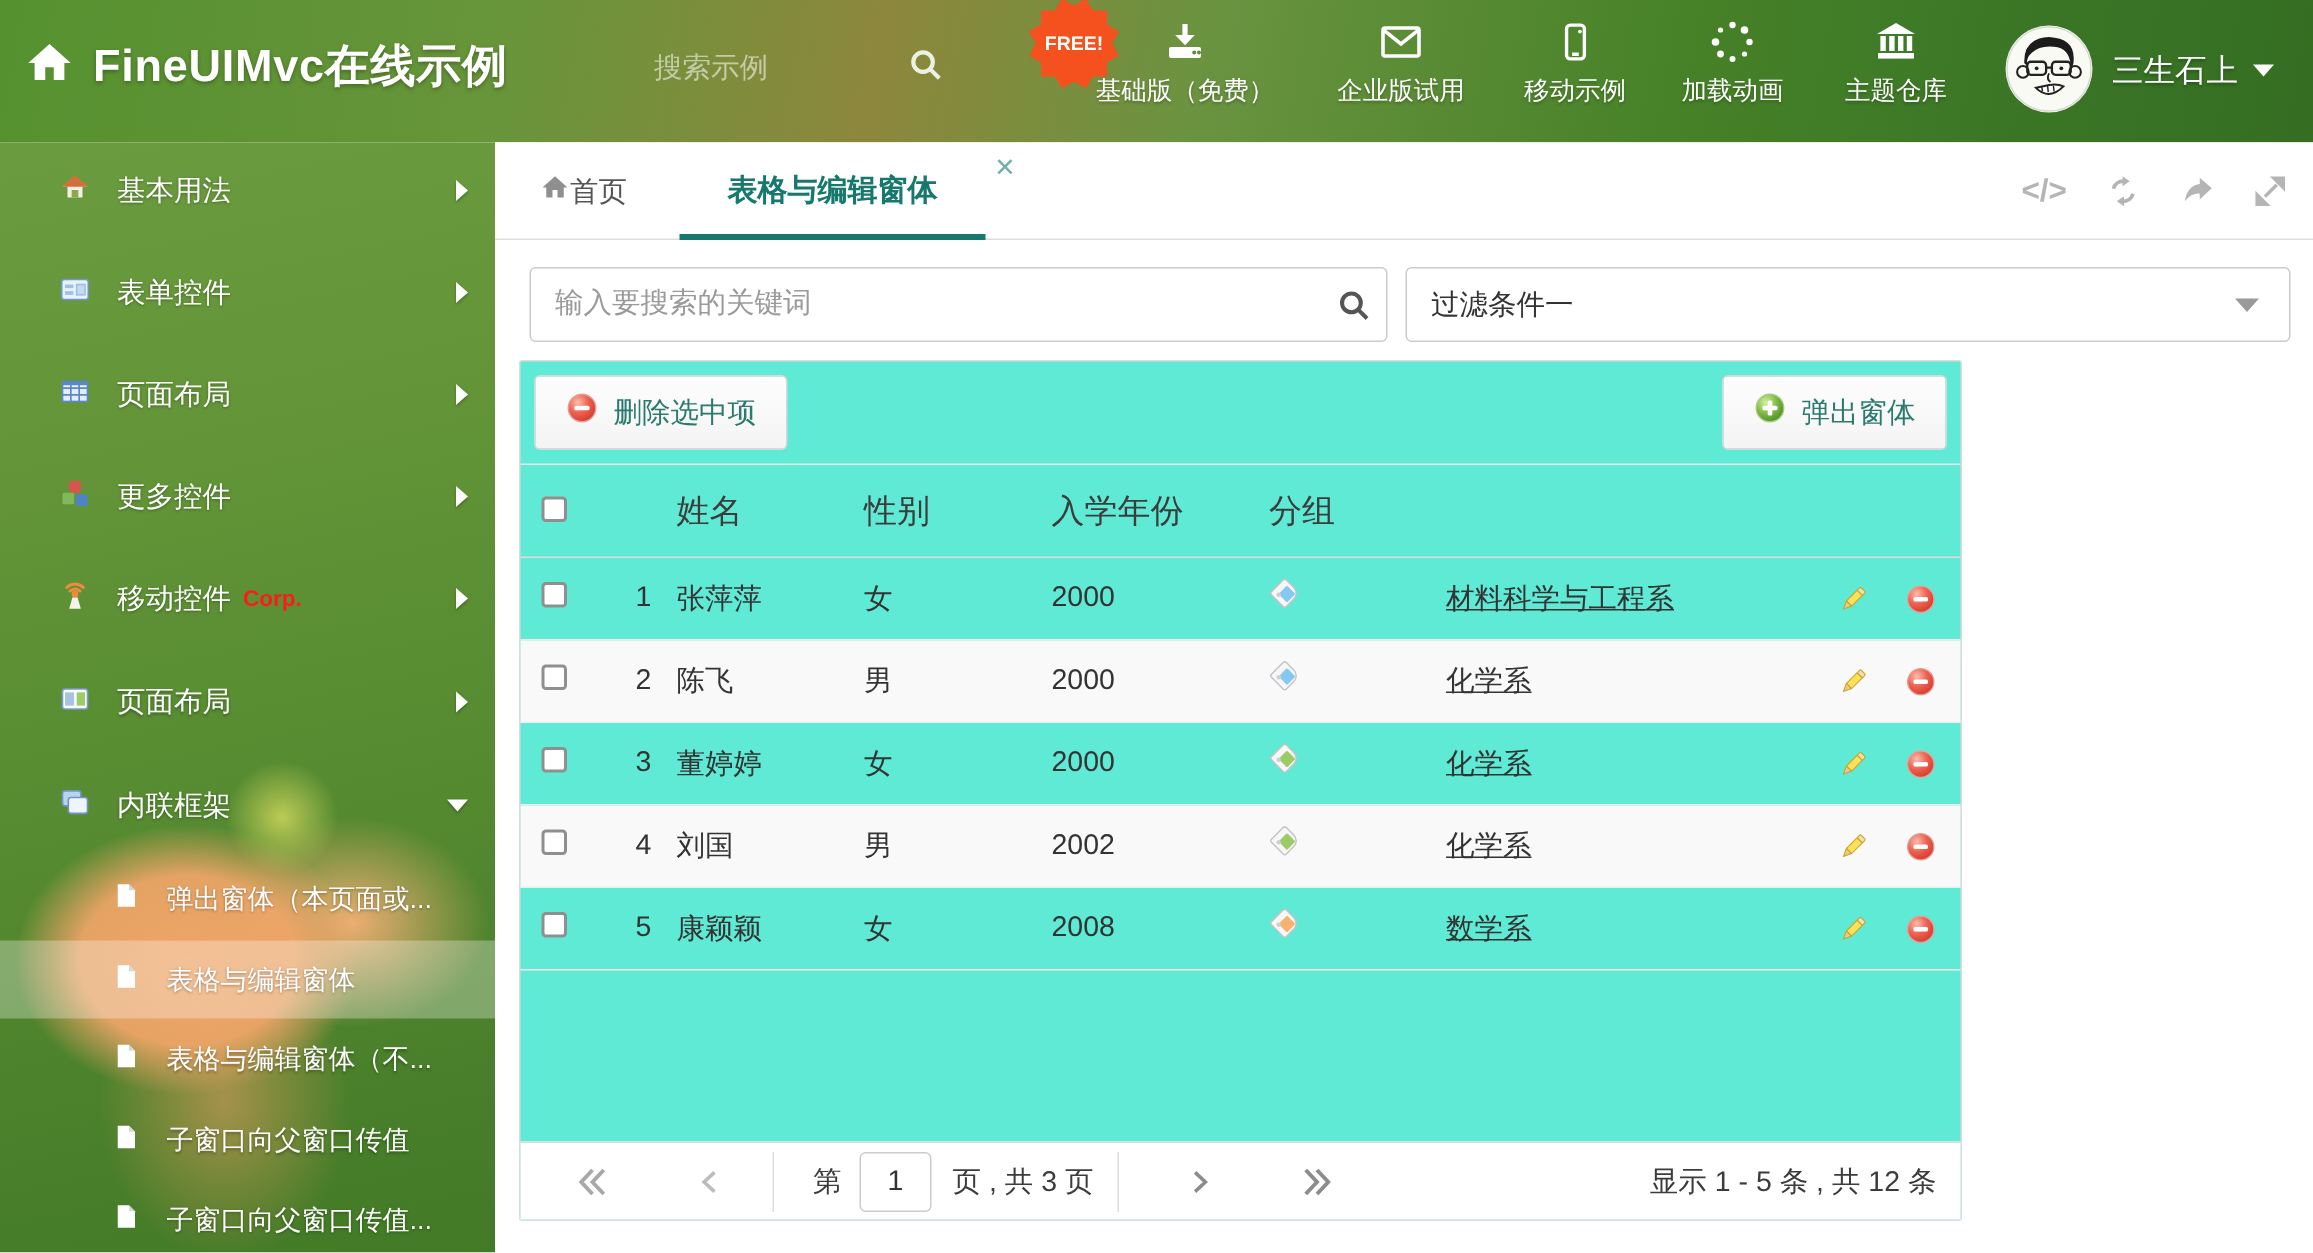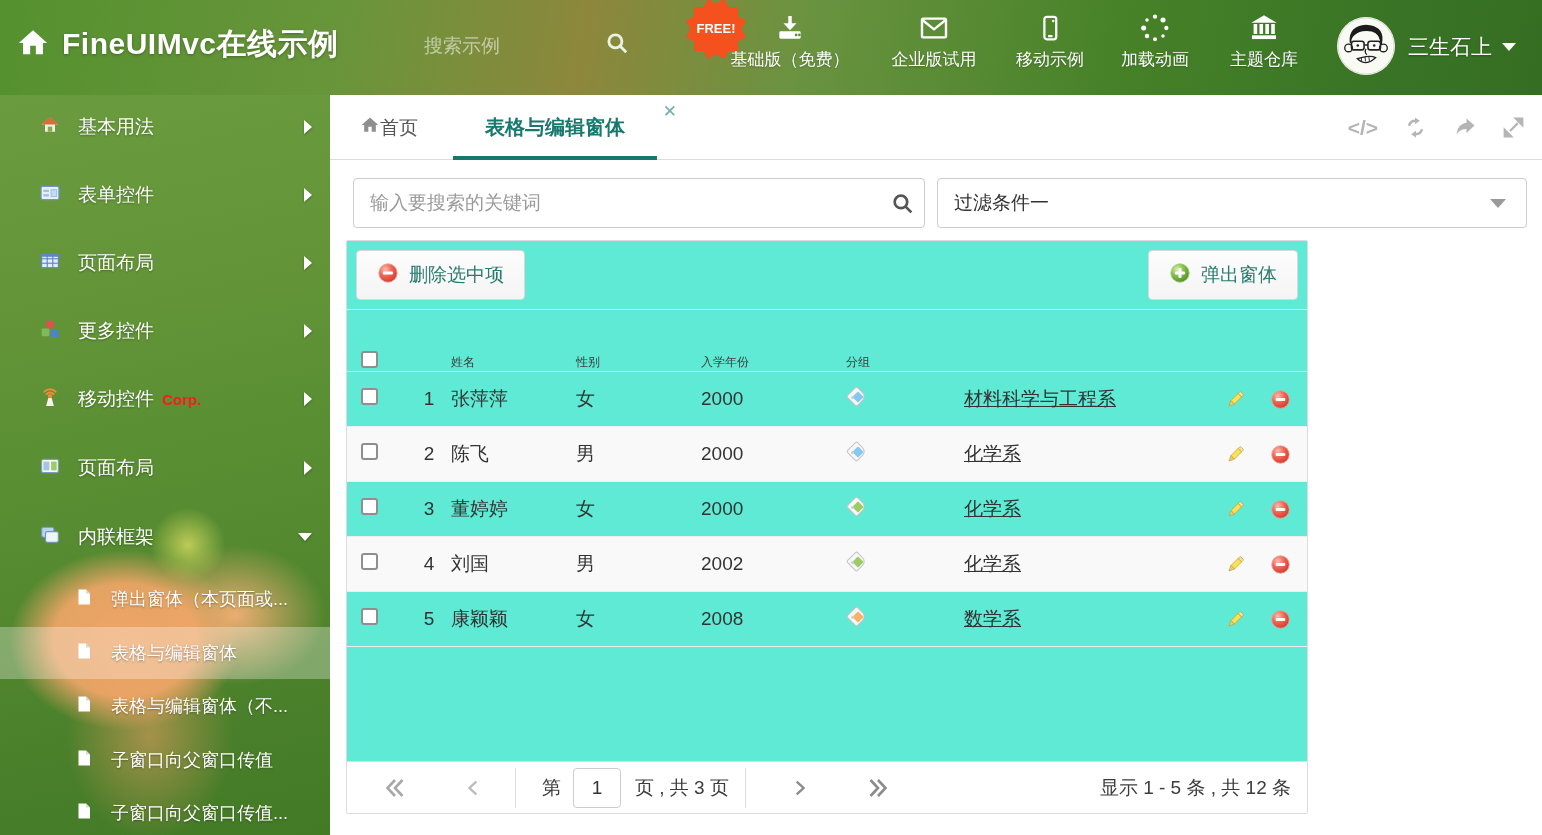--- a/index.html
+++ b/index.html
@@ -4,22 +4,22 @@
 <style>
   * { box-sizing: border-box; margin: 0; padding: 0; }
   html,body { width:1542px; height:835px; overflow:hidden; font-family:"Liberation Sans","DejaVu Sans",sans-serif; background:#fff; }
   #stage { position:relative; width:1542px; height:835px; }
 
   
   .header { position:absolute; left:0; top:0; width:1542px; height:95px;
     background:linear-gradient(100deg,#55912f 0%,#68953a 22%,#8d873c 38%,#6a9340 52%,#478228 72%,#3a7526 88%,#356e22 100%); }
   .brand { position:absolute; left:16px; top:24px; display:flex; align-items:center; gap:12px; color:#fff; }
   .brand-title { font-size:30px; font-weight:bold; color:#fff; text-shadow:0 1px 3px rgba(0,0,0,.3); letter-spacing:.5px; }
-  .hsearch { position:absolute; left:424px; top:26px; width:185px; height:40px; background:transparent; border:none; outline:none;
-    color:#fff; font-size:19px; }
+  .hsearch { position:absolute; left:436px; top:26px; width:185px; height:40px; background:transparent; border:none; outline:none;
+    color:#fff; font-size:19px;font-family:Liberation Mono, monospace; }
   .hsearch::placeholder { color:rgba(255,255,255,.55); }
   .hsearch-ico { position:absolute; left:604px; top:30px; }
   .free-badge { position:absolute; left:688px; top:1px; width:56px; height:56px; }
   .free-star, .free-star::before, .free-star::after { position:absolute; left:6px; top:6px; width:44px; height:44px; background:#f4511e; content:""; }
   .free-star::before { transform:rotate(30deg); left:0; top:0; }
   .free-star::after  { transform:rotate(60deg); left:0; top:0; }
   .free-txt { position:absolute; left:6px; top:20px; width:44px; text-align:center; font-size:13px; font-weight:bold; color:#fff; z-index:2; }
   .hnav { position:absolute; left:710px; top:12px; display:flex; align-items:flex-start; }
   .hnav-item { display:flex; flex-direction:column; align-items:center; gap:0; color:#fff; cursor:pointer; }
   .hnav-item .lbl { font-size:17px; text-shadow:0 1px 2px rgba(0,0,0,.25); white-space:nowrap; }
@@ -61,21 +61,21 @@
   .search-row-input::placeholder { color:#9a9a9a; }
   .sr-ico { position:absolute; left:560px; top:96px; cursor:pointer; }
   .filter-dd { position:absolute; left:607px; top:83px; width:590px; height:50px; border:1px solid #ccc; border-radius:4px; background:#fff;
     display:flex; align-items:center; padding-left:16px; font-size:19px; color:#333; cursor:pointer; }
   .filter-dd .caret { position:absolute; right:20px; width:0; height:0; border-left:8px solid transparent; border-right:8px solid transparent; border-top:9px solid #9a9a9a; }
 
   .panel { position:absolute; left:16px; top:145px; width:962px; height:574px; border:1px solid #dcdcdc; border-radius:2px; background:#5eead4; }
   .ptoolbar { position:relative; height:69px; border-bottom:1px solid #e8e8e8; display:flex; align-items:center; justify-content:space-between; padding:0 9px; }
   .btn { height:50px; display:inline-flex; align-items:center; gap:10px; padding:0 20px; background:linear-gradient(#fdfdfd,#f4f4f4);
     border:1px solid #d8d8d8; border-radius:4px; color:#2a7a6e; font-size:19px; cursor:pointer; }
-  .thead { display:flex; align-items:flex-end; height:62px; border-bottom:1px solid #dcdcdc; color:#3c3c3c; font-size:12px; }
+  .thead { display:flex; align-items:center; height:62px; border-bottom:1px solid #dcdcdc; color:#3c3c3c; font-size:22px; }
   .trow { display:flex; align-items:center; height:55px; border-bottom:1px solid #ededed; color:#333; font-size:19px; }
   .trow.alt { background:#f9f9f9; }
   .c1{width:60px; padding-left:14px;} .c2{width:44px; text-align:center;} .c3{width:125px;} .c4{width:125px;}
   .c5{width:145px;} .c6{width:118px;} .c7{flex:1;} .c8{width:110px; display:flex; justify-content:flex-end; gap:24px; padding-right:16px;}
   .cb { width:17px; height:17px; border:2px solid #8f8f8f; border-radius:3px; background:#fff; display:inline-block; cursor:pointer; }
   .link { color:#333; text-decoration:underline; cursor:pointer; }
   .tag { position:relative; width:22px; height:22px; display:inline-block; }
   .tag-body { position:absolute; left:3px; top:3px; width:15px; height:15px; background:#f7f7f7; border:1px solid #c4c4c4; border-radius:2px 6px 2px 2px; transform:rotate(45deg); }
   .tag-hole { position:absolute; left:5px; top:10px; width:3px; height:3px; border-radius:50%; background:#cfcfcf; }
   .tag-fill { position:absolute; left:8px; top:7px; width:8px; height:8px; transform:rotate(45deg); border-radius:1px; }

